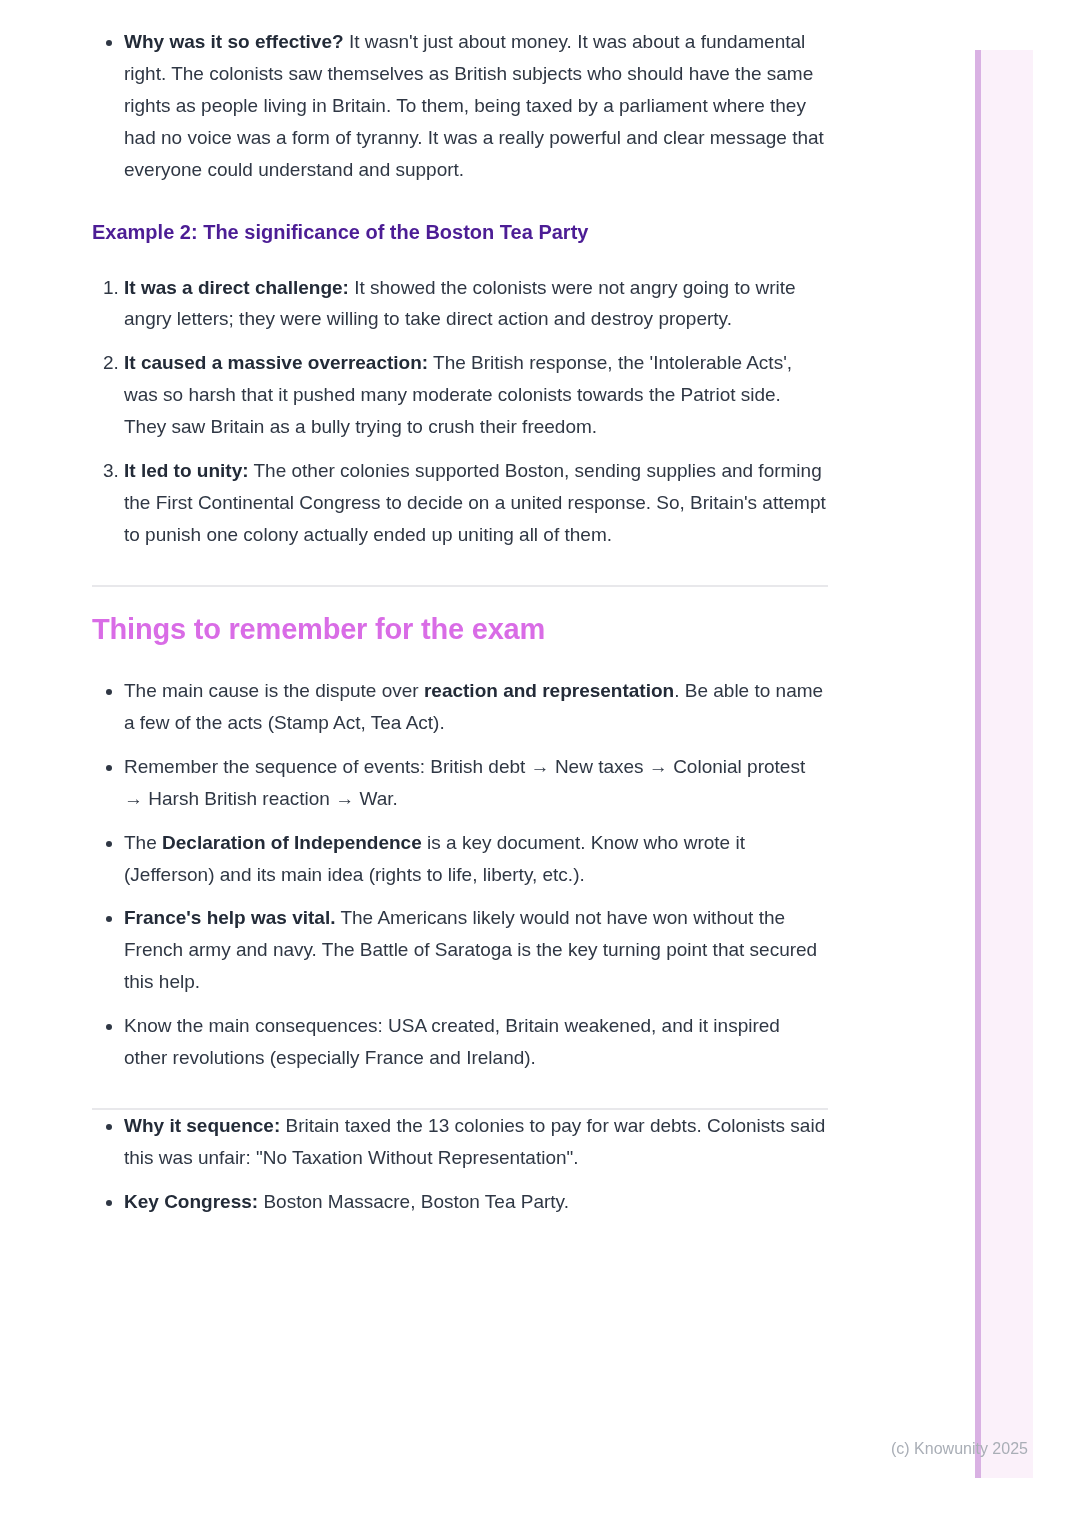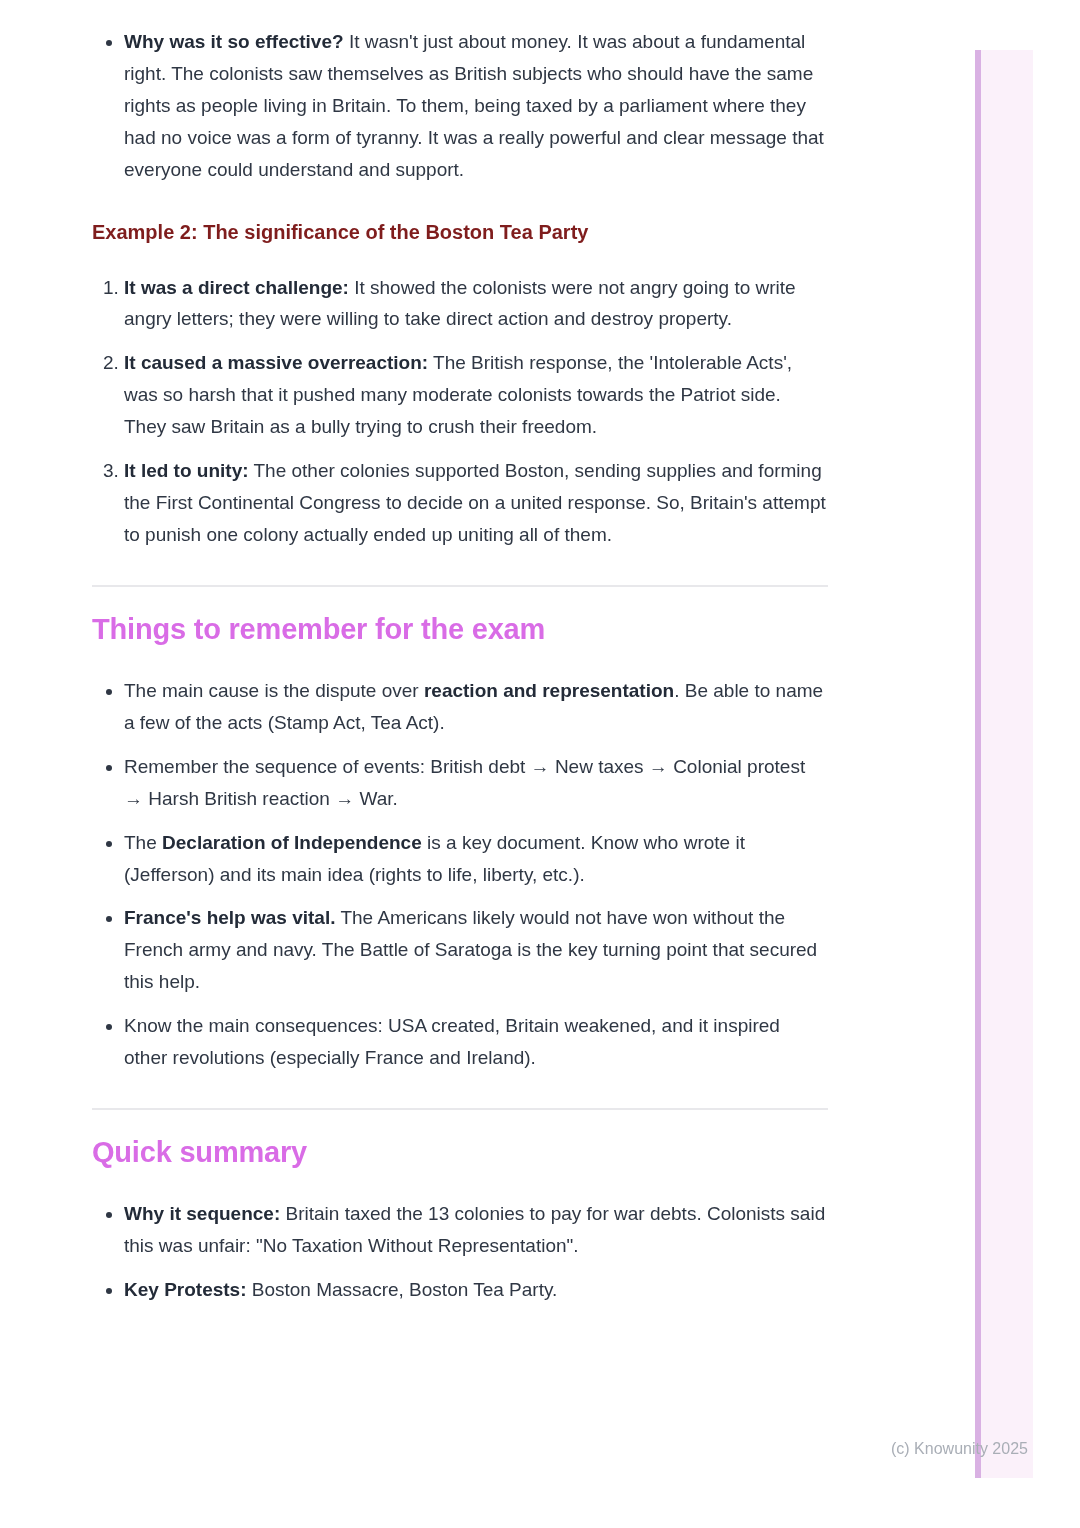--- a/index.html
+++ b/index.html
@@ -36,21 +36,21 @@
     width:736px;
     z-index:3;
   }
   strong { font-weight:700; color:#232b38; }
   ul, ol { margin:0; padding-left:32px; }
   li { margin-bottom:12px; padding-left:0; }
   li:last-child { margin-bottom:0; }
   p { margin:0 0 26px 0; }
   h3 {
     font-size:20px; font-weight:700;
-    color:#7f1d1d;
+    color:#4c1d95;
     margin:32px 0 26px 0;
     line-height:1.4;
   }
   h2 {
     font-size:29px; font-weight:700;
     color:#d96ce6;
     margin:24px 0 28px 0;
     line-height:1.25;
     letter-spacing:-0.2px;
   }
@@ -106,24 +106,23 @@
     <li>
       <span></span><strong>France's help was vital.</strong><span> The Americans likely would not have won without the French army and navy. The Battle of Saratoga is the key turning point that secured this help.</span>
     </li>
     <li>
       <span>Know the main consequences: USA created, Britain weakened, and it inspired other revolutions (especially France and Ireland).</span><strong></strong><span></span>
     </li>
   </ul>
 
   <hr class="section-divider">
 
-  <h2>Quick summary</h2>
 
   <ul>
     <li>
       <strong>Why it sequence:</strong><span> Britain taxed the 13 colonies to pay for war debts. Colonists said this was unfair: "No Taxation Without Representation".</span>
     </li>
     <li>
-      <strong>Key Protests:</strong><span> Boston Massacre, Boston Tea Party.</span>
+      <strong>Key Congress:</strong><span> Boston Massacre, Boston Tea Party.</span>
     </li>
   </ul>
 
 </main>
 
 </body></html>

